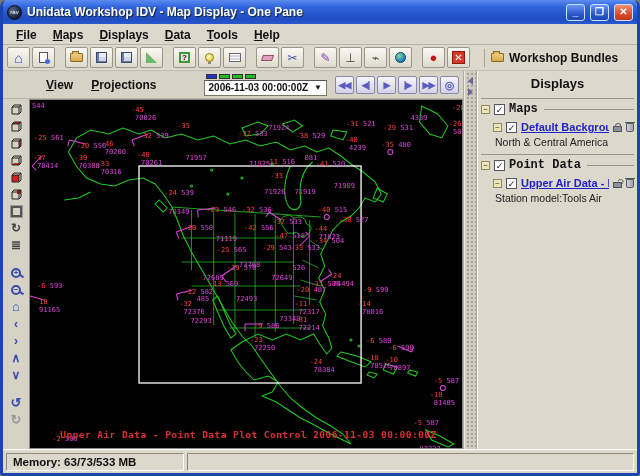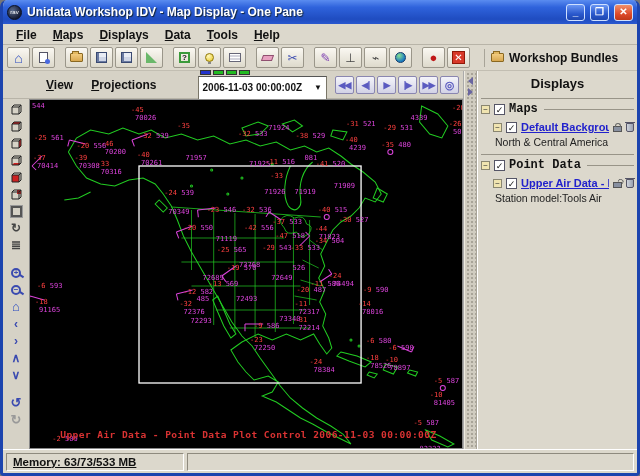--- a/index.html
+++ b/index.html
@@ -43,22 +43,22 @@
   .globe{width:11px;height:11px;border-radius:50%;background:radial-gradient(circle at 35% 30%,#8ae090,#1a7ac0 70%);border:1px solid #123a6a;}
   .setsq{width:0;height:0;border-left:11px solid #6ab86a;border-top:11px solid transparent;}
   
   .content{flex:1;display:flex;min-height:0;}
   .main{flex:1;display:flex;flex-direction:column;min-width:0;border-right:1px solid #aaa;}
   .viewbar{height:28px;flex:0 0 28px;display:flex;align-items:center;padding:0 4px 0 36px;background:#d6d2c6;border-bottom:1px solid #b8b4a8;gap:4px;}
   .viewbar .sp{flex:1;}
   .timewidget{display:flex;flex-direction:column;align-items:flex-start;margin-right:4px;}
   .steps{display:flex;gap:2px;margin:0 0 1px 2px;}
   .steps span{width:11px;height:5px;display:inline-block;border:1px solid #333;}
-  .timecombo{display:flex;align-items:center;gap:12px;background:#fff;border:1px solid #7a7668;border-top-color:#555;
-    height:24px;padding:0 4px;font-size:10px;font-weight:bold;color:#111;}
+  .timecombo{display:flex;align-items:center;gap:6px;background:#fff;border:1px solid #7a7668;border-top-color:#555;
+    height:16px;padding:0 4px;font-size:10px;font-weight:bold;color:#111;}
   .timecombo .arr{font-size:8px;color:#111;}
   .navbtns{display:flex;gap:2px;align-items:center;}
   .nav{width:19px;height:18px;padding:0;border:1px solid #8a86b0;border-radius:2px;color:#5a5ac0;font-weight:bold;
     font-size:9px;letter-spacing:-1px;background:linear-gradient(180deg,#f4f4fa,#d2d2e6);line-height:16px;text-align:center;}
   .maprow{flex:1;display:flex;min-height:0;}
   .vtoolbar{width:26px;flex:0 0 26px;background:#d6d2c6;display:flex;flex-direction:column;align-items:center;padding:2px 0;gap:1px;overflow:hidden;}
   .vt{width:20px;height:16px;display:flex;align-items:center;justify-content:center;background:transparent;border:none;padding:0;color:#3a4ab0;font-weight:bold;}
   .vt .g{font-size:12px;line-height:12px;}
   .vt.gap{height:10px;}
   .mag{width:10px;height:10px;border:2px solid #3a4ab0;border-radius:50%;position:relative;color:#3a4ab0;
@@ -87,21 +87,21 @@
   .chk{width:11px;height:11px;background:#fff;border:1px solid #556;font-size:9px;line-height:10px;text-align:center;color:#111;flex:0 0 11px;}
   .dlink{font-size:11px;font-weight:bold;color:#2222cc;text-decoration:underline;white-space:nowrap;overflow:hidden;flex:1;}
   .lock{width:7px;height:6px;background:#8890a0;border:1px solid #555;position:relative;margin-top:3px;flex:0 0 9px;}
   .lock::before{content:"";position:absolute;top:-4px;left:1px;width:4px;height:3px;border:1px solid #666;border-bottom:none;border-radius:3px 3px 0 0;}
   .lock.open::before{left:4px;transform:rotate(25deg);}
   .trash{width:8px;height:9px;border:1px solid #556;border-radius:0 0 2px 2px;position:relative;background:linear-gradient(90deg,#cfd4dc,#9aa2b0);flex:0 0 8px;}
   .trash::before{content:"";position:absolute;top:-2px;left:-2px;width:10px;height:1px;background:#556;}
   
   .statusbar{height:24px;flex:0 0 24px;display:flex;align-items:center;gap:3px;padding:2px 3px;background:#dcd8cc;border-top:1px solid #fff;}
   .sbox{height:18px;border:1px solid #8e8a7e;border-bottom-color:#fff;border-right-color:#fff;display:flex;align-items:center;
-    padding:0 6px;font-size:11.5px;font-weight:bold;color:#111;text-decoration:underline;}
+    padding:0 6px;font-size:11.5px;font-weight:bold;color:#111;}
   .sbox.mem{flex:0 0 178px;}
   .sbox.rest{flex:1;}
   .cube{display:block;}
 </style>
 </head>
 <body>
 
 <div class="window">
 
   <div class="titlebar">

